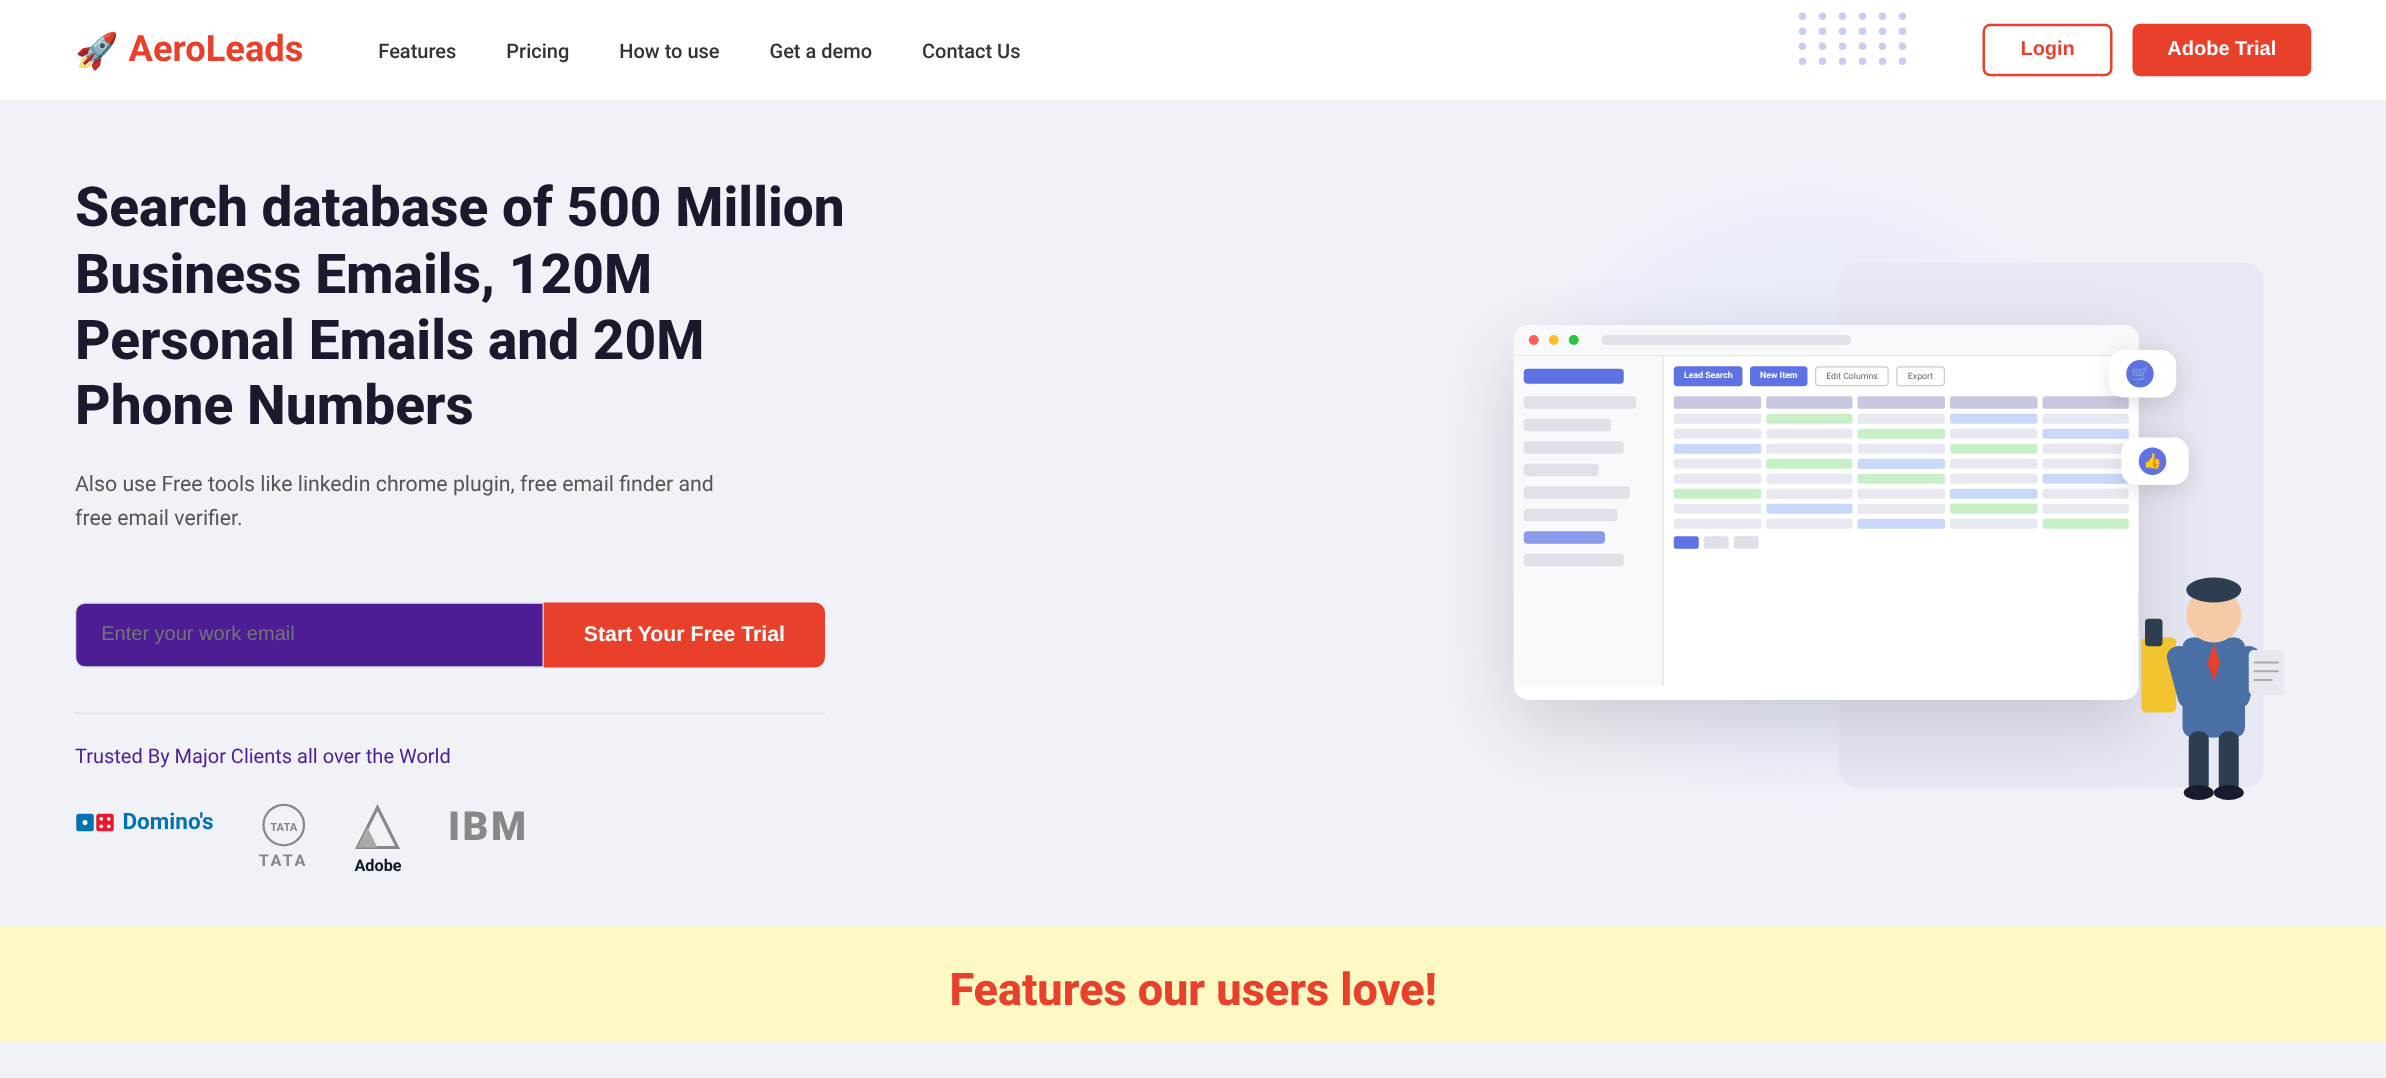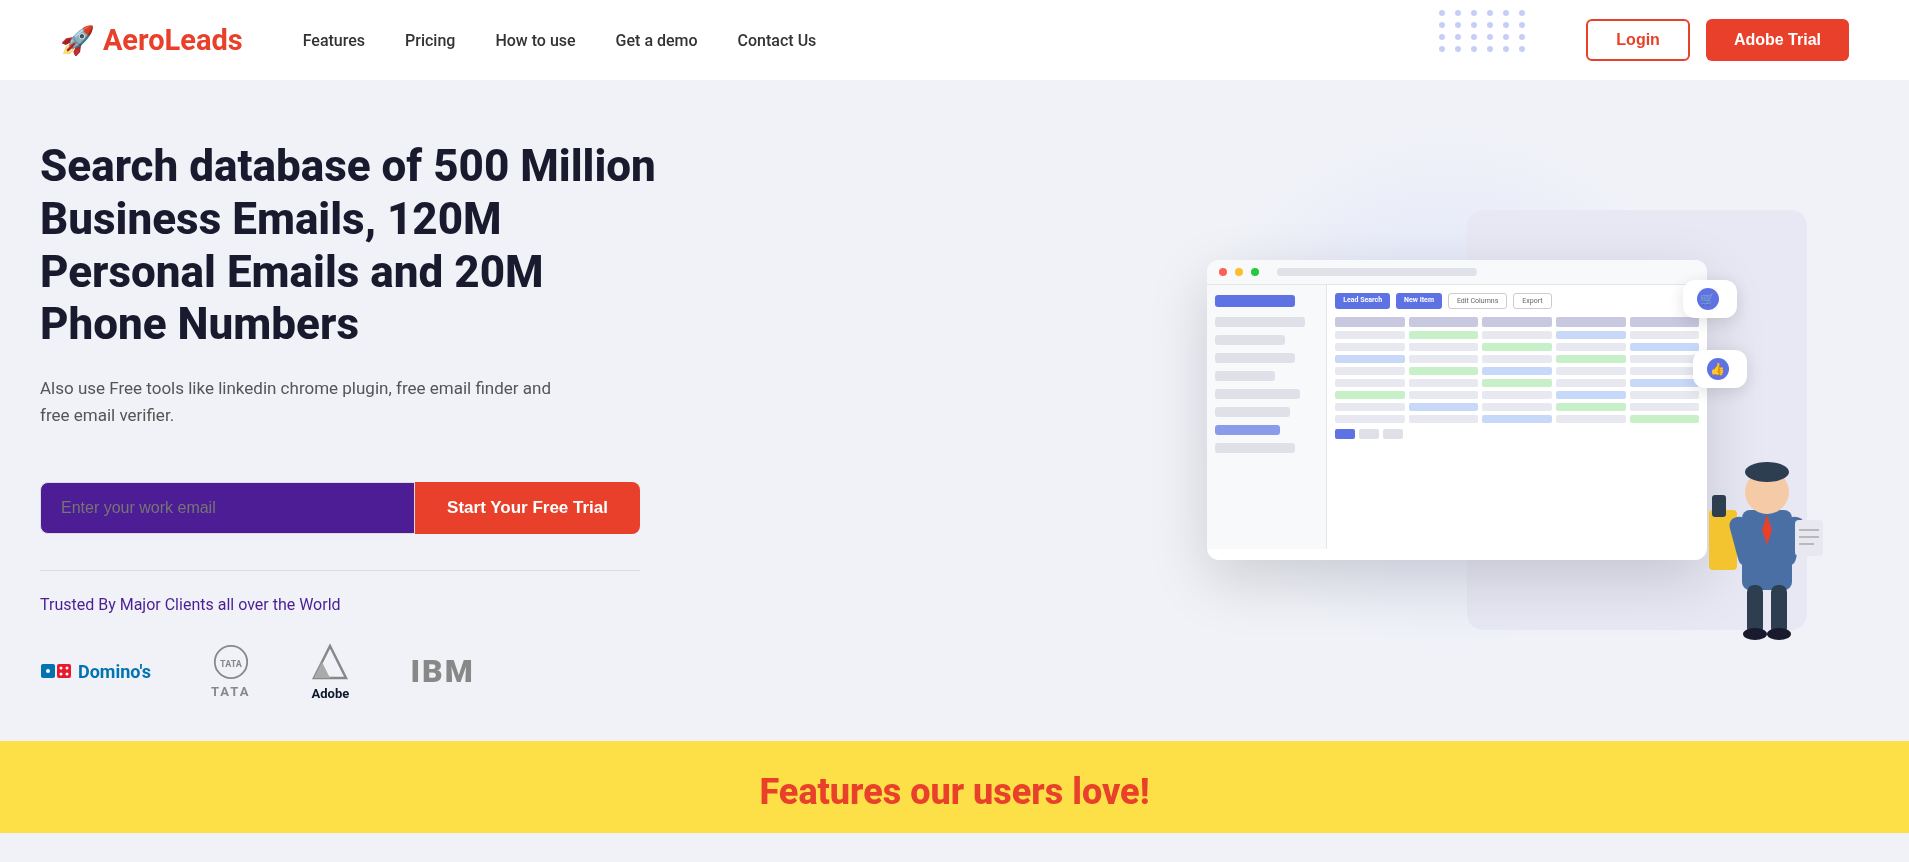--- a/index.html
+++ b/index.html
@@ -89,21 +89,21 @@
       height: 6px;
       border-radius: 50%;
       background: #5e72e4;
       opacity: 0.35;
     }
 
     
     .hero {
       display: flex;
       align-items: center;
-      padding: 60px 60px 40px 40px;
+      padding: 60px 60px 40px 60px;
       min-height: 640px;
       position: relative;
       background: #f0f2f8;
     }
 
     
     .hero::before {
       content: '';
       position: absolute;
       right: 200px;
@@ -169,22 +169,22 @@
       background: #ddd;
       margin-bottom: 24px;
     }
     .trusted-text {
       font-size: 16px;
       color: #4c1d95;
       margin-bottom: 28px;
     }
     .client-logos {
       display: flex;
-      align-items: center;
-      gap: 60px;
+      align-items: flex-start;
+      gap: 36px;
     }
     .client-logo {
       display: flex;
       flex-direction: column;
       align-items: center;
       gap: 4px;
     }
 
     
     .dominos-logo {
@@ -368,21 +368,21 @@
       line-height: 22px;
       color: #fff;
       font-size: 12px;
       margin-right: 4px;
     }
 
     
     .features-teaser {
       text-align: center;
       padding: 30px 60px 20px;
-      background: #fde047;
+      background: #fef9c3;
     }
     .features-heading {
       font-size: 36px;
       font-weight: 800;
       color: #1a1a2e;
     }
     .features-heading span { color: #e8402a; }
   </style>
 </head>
 <body>

